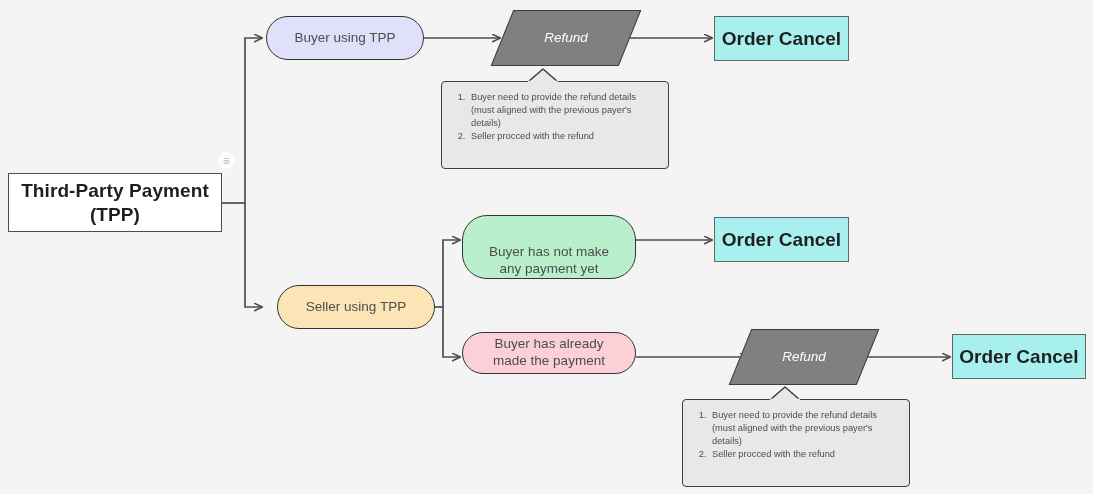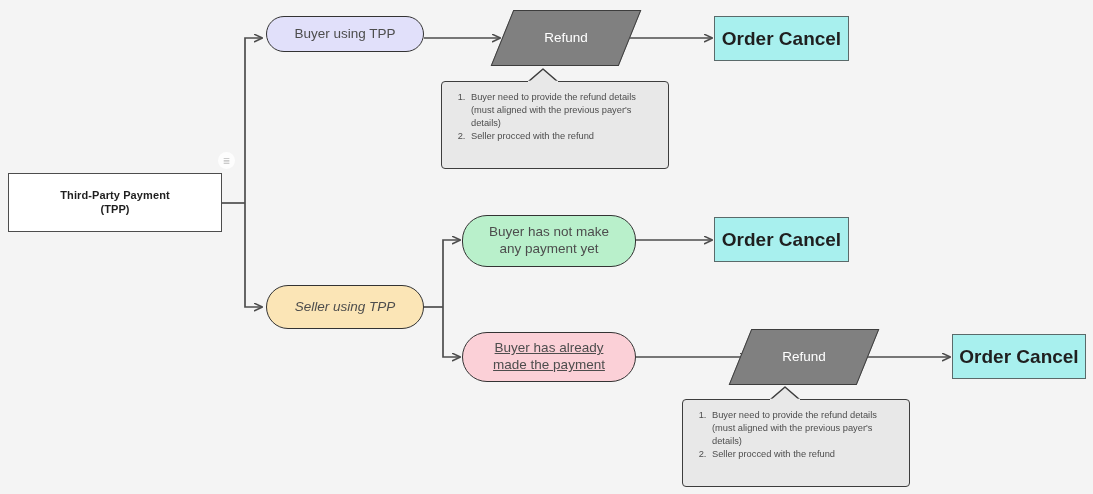--- a/index.html
+++ b/index.html
@@ -40,21 +40,21 @@
     display: block;
     width: 100%;
     white-space: pre-line;
   }
 
   
   .rect {
     border: 1.6px solid #4d4d4d;
     background: #ffffff;
     color: #1f1f1f;
-    font-size: 11px;
+    font-size: 19px;
     font-weight: 700;
     letter-spacing: .1px;
   }
   .rect-cyan {
     border: 1.6px solid #5a6a6a;
     background: #a8f0ee;
     color: #1f1f1f;
     font-size: 19px;
     font-weight: 700;
   }
@@ -80,20 +80,21 @@
     position: absolute;
     inset: 0;
     background: #808080;
     border: 1.6px solid #3d3d3d;
     transform: skewX(-22deg);
     z-index: 0;
   }
   .para .lbl {
     position: relative;
     z-index: 1;
+    font-style: italic;
   }
 
   
   .callout {
     position: absolute;
     box-sizing: border-box;
     background: #e8e8e8;
     border: 1.5px solid #3d3d3d;
     border-radius: 4px;
     color: #4d4d4d;
@@ -165,47 +166,47 @@
 
       <path d="M866,357 L950,357" marker-end="url(#arrow)"></path>
     </g>
   </svg>
 
   <div class="node rect" style="left:8px; top:173px; width:214px; height:59px;">
     <span class="lbl">Third-Party Payment
 (TPP)</span>
   </div>
 
-  <div class="node stadium stadium-lav" style="left:266px; top:16px; width:158px; height:36px; border-radius:22px;">
+  <div class="node stadium stadium-lav" style="left:266px; top:16px; width:158px; height:44px; border-radius:22px;">
     <span class="lbl">Buyer using TPP</span>
   </div>
 
   <div class="node para" style="left:502px; top:10px; width:128px; height:56px;">
     <span class="skew"></span>
     <span class="lbl">Refund</span>
   </div>
 
   <div class="node rect-cyan" style="left:714px; top:16px; width:135px; height:45px;">
     <span class="lbl">Order Cancel</span>
   </div>
 
-  <div class="node stadium stadium-tan" style="left:266px; top:285px; width:158px; height:44px; border-radius:22px;font-style:italic;">
+  <div class="node stadium stadium-tan" style="left:277px; top:285px; width:158px; height:44px; border-radius:22px;">
     <span class="lbl">Seller using TPP</span>
   </div>
 
-  <div class="node stadium stadium-grn" style="left:462px; top:215px; width:174px; height:52px; border-radius:25px;">
+  <div class="node stadium stadium-grn" style="left:462px; top:215px; width:174px; height:64px; border-radius:25px;align-items:flex-end;">
     <span class="lbl">Buyer has not make
 any payment yet</span>
   </div>
 
   <div class="node rect-cyan" style="left:714px; top:217px; width:135px; height:45px;">
     <span class="lbl">Order Cancel</span>
   </div>
 
-  <div class="node stadium stadium-pnk" style="left:462px; top:332px; width:174px; height:50px; border-radius:25px;text-decoration:underline;">
+  <div class="node stadium stadium-pnk" style="left:462px; top:332px; width:174px; height:42px; border-radius:25px;">
     <span class="lbl">Buyer has already
 made the payment</span>
   </div>
 
   <div class="node para" style="left:740px; top:329px; width:128px; height:56px;">
     <span class="skew"></span>
     <span class="lbl">Refund</span>
   </div>
 
   <div class="node rect-cyan" style="left:952px; top:334px; width:134px; height:45px;">

